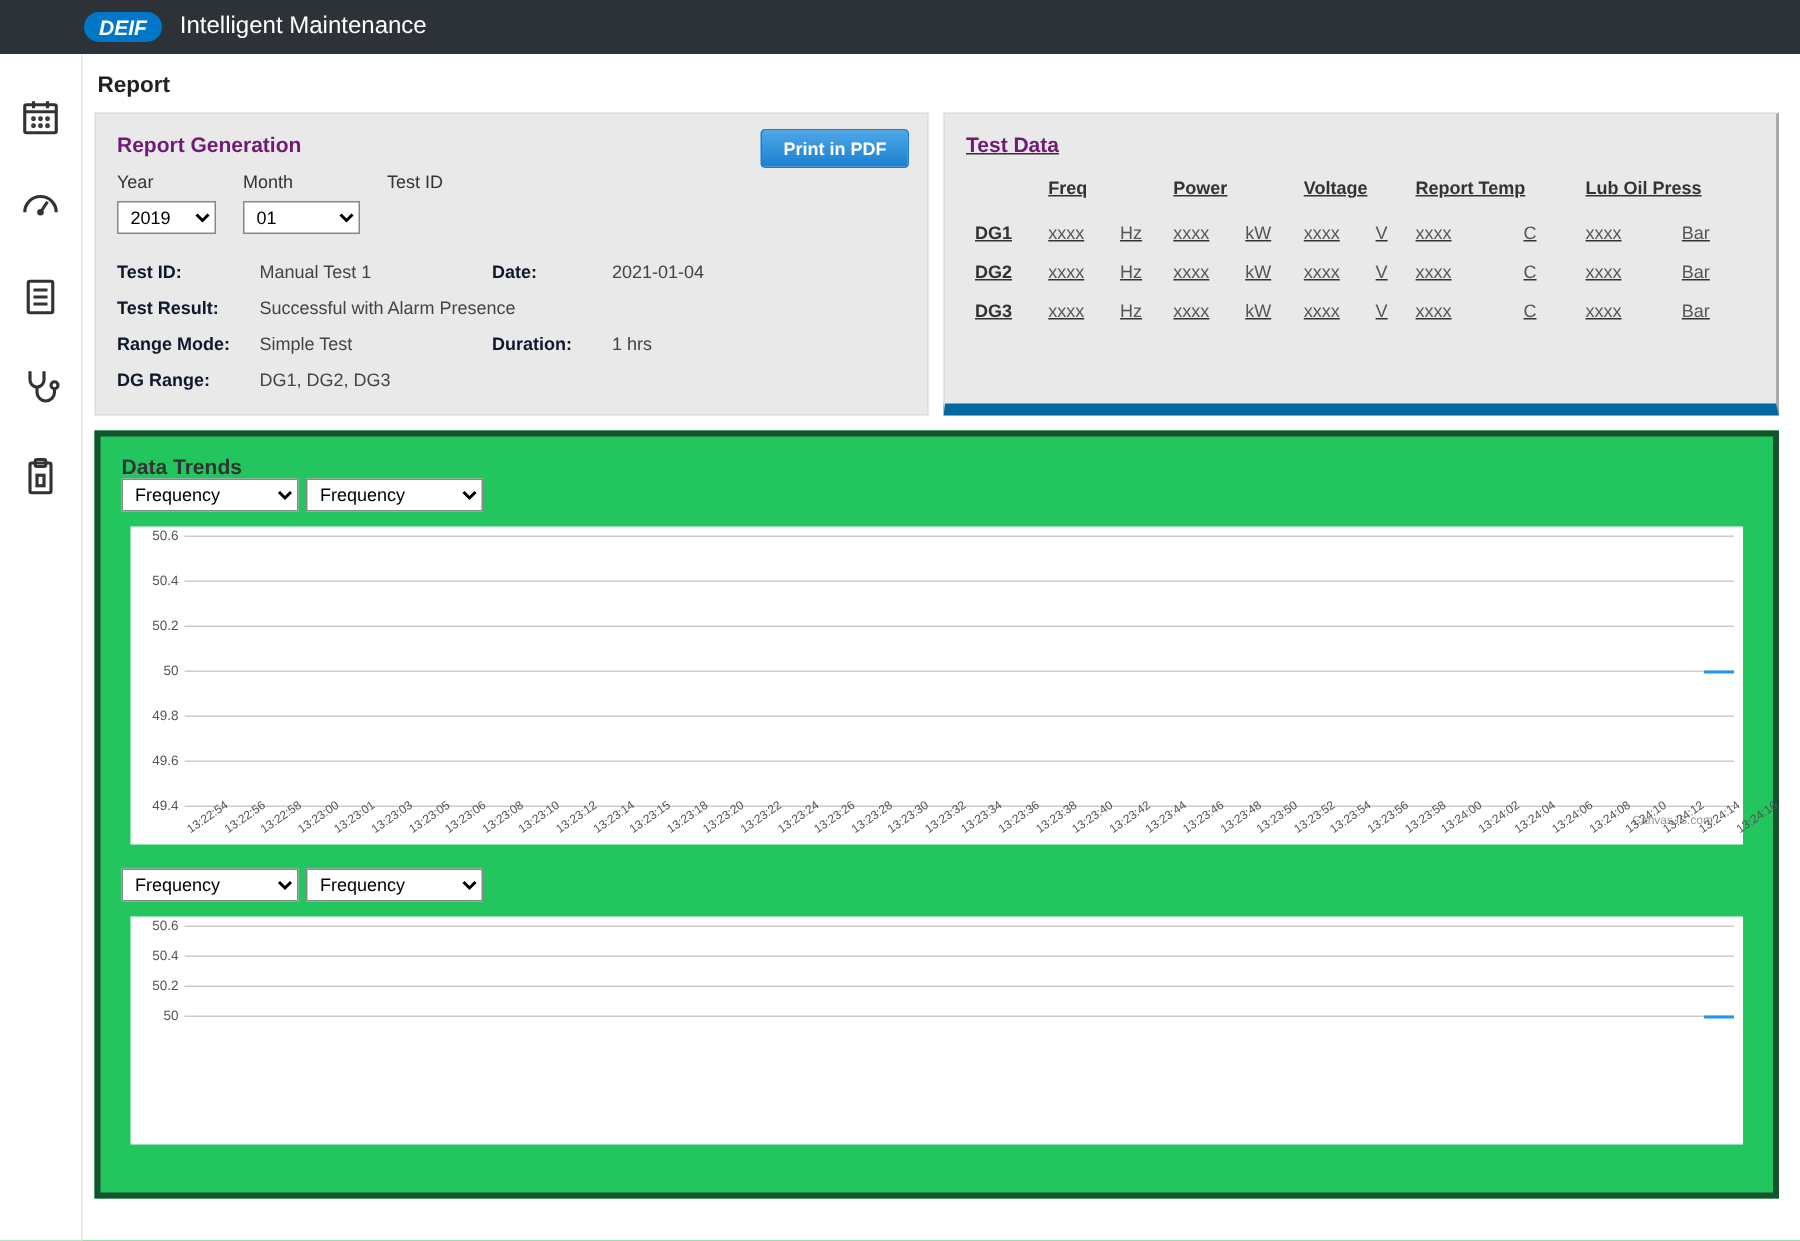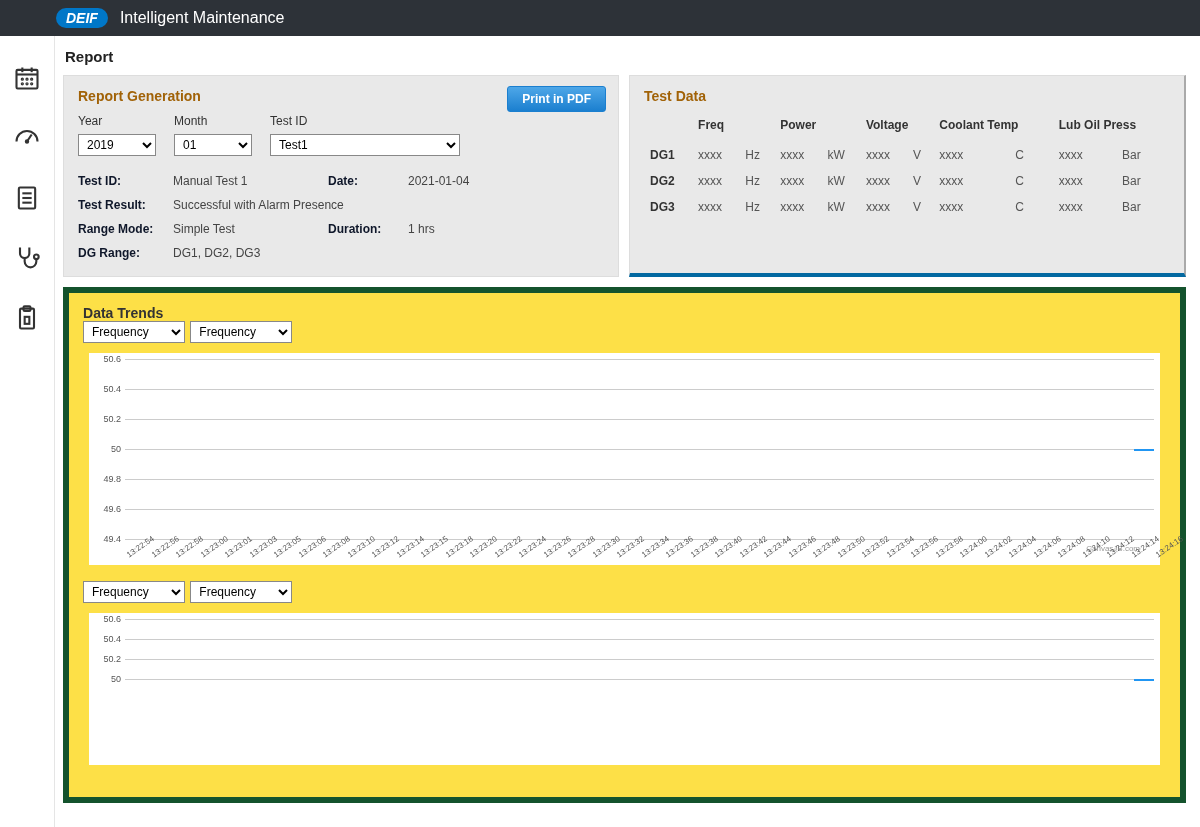--- a/index.html
+++ b/index.html
@@ -9,39 +9,39 @@
   .apptitle { color: #fff; font-size: 16px; font-weight: 500; }
   .container { display: flex; height: calc(100% - 36px); }
   .sidebar { width: 55px; background: #fff; border-right: 1px solid #e5e5e5; padding-top: 12px; }
   .sidebar-item { width: 100%; height: 60px; display: flex; align-items: center; justify-content: center; cursor: pointer; }
   .sidebar-item svg { width: 28px; height: 28px; stroke: #333; stroke-width: 1.8; fill: none; }
   .main { flex: 1; padding: 8px 14px 0 8px; overflow: auto; }
   .page-title { font-size: 15px; font-weight: bold; color: #222; margin: 4px 0 10px 2px; }
   .row-panels { display: flex; gap: 10px; }
   .panel { background: #e9e9e9; border: 1px solid #ddd; padding: 12px 14px 16px 14px; }
   .panel-gen { flex: 1; position: relative; }
-  .panel-data { flex: 1; border-bottom: 4px solid #0369a1; border-right: 2px solid #aaa; }
-  .panel h3 { font-size: 14px; font-weight: bold; color: #a16207; margin-bottom: 10px; }
+  .panel-data { flex: 1; border-bottom: 8px solid #0369a1; border-right: 2px solid #aaa; text-decoration: underline; }
+  .panel h3 { font-size: 14px; font-weight: bold; color: #701a75; margin-bottom: 10px; }
   .print-btn { position: absolute; top: 10px; right: 12px; background: linear-gradient(#4ea7e8,#1b7fcf); color: #fff; font-weight: bold; font-size: 12px; padding: 5px 14px; border-radius: 3px; border: 1px solid #1b7fcf; cursor: pointer; }
   .filter-row { display: flex; gap: 18px; margin-bottom: 18px; }
   .filter { display: flex; flex-direction: column; }
   .filter label { font-size: 12px; color: #333; margin-bottom: 6px; font-weight: 500; }
   .filter select, .trend-sel { font-size: 12px; padding: 2px 4px; border: 1px solid #888; background: #fff; height: 22px; }
-  .filter select.y { width: 78px; }
+  .filter select.y { width: 66px; }
   .filter select.m { width: 78px; }
   .filter select.t { width: 190px; }
   .info-grid { display: grid; grid-template-columns: 95px 155px 80px 1fr; row-gap: 10px; font-size: 12px; color: #444; }
   .info-grid .lbl { font-weight: bold; color: #0f172a; }
   .tdata table { width: 100%; border-collapse: collapse; font-size: 12px; }
   .tdata th { text-align: left; font-weight: bold; color: #333; padding: 4px 6px 10px; }
   .tdata td { padding: 6px 6px; color: #555; margin-top: 37px; }
   .tdata td.dg { font-weight: bold; color: #333; }
-  .trends-panel { background: #fde047; border: 6px solid #14532d; padding: 12px 14px 16px 14px; margin-top: 10px; }
+  .trends-panel { background: #22c55e; border: 4px solid #14532d; padding: 12px 14px 16px 14px; margin-top: 10px; }
   .trend-controls { margin-bottom: 10px; }
-  .trend-sel { width: 102px; margin-right: 2px; }
+  .trend-sel { width: 118px; margin-right: 2px; }
   .chart-wrap { background: #fff; padding: 6px 6px 2px 6px; margin: 4px 6px 16px 6px; }
   .chart { position: relative; height: 180px; margin-left: 30px; margin-bottom: 24px; }
   .chart .grid-line { position: absolute; left: 0; right: 0; height: 1px; background: #ccc; }
   .chart .y-tick { position: absolute; left: -30px; width: 26px; text-align: right; font-size: 9px; color: #555; transform: translateY(-50%); }
   .chart .data-seg { position: absolute; right: 0; width: 20px; height: 2px; background: #2196f3; }
   .x-ticks { position: absolute; bottom: -22px; left: 0; right: 0; display: flex; justify-content: space-between; font-size: 8px; color: #555; }
   .x-ticks span { display:inline-block; transform: rotate(-35deg); transform-origin: left top; white-space: nowrap; width: 0; text-align:left;}
   .credit { position: absolute; right: 14px; bottom: -14px; font-size: 8px; color: #999; }
   .chart2 .chart { height: 120px; }
 </style>
@@ -111,21 +111,20 @@
           <div class="filter">
             <label>Year</label>
             <select class="y"><option>2019</option></select>
           </div>
           <div class="filter">
             <label>Month</label>
             <select class="m"><option>01</option></select>
           </div>
           <div class="filter">
             <label>Test ID</label>
-            <select class="t"><option>Test1</option></select>
           </div>
         </div>
         <div class="info-grid">
           <div class="lbl">Test ID:</div>
           <div>Manual Test 1</div>
           <div class="lbl">Date:</div>
           <div>2021-01-04</div>
 
           <div class="lbl">Test Result:</div>
           <div style="grid-column: span 3">Successful with Alarm Presence</div>
@@ -142,21 +141,21 @@
 
       <div class="panel panel-data tdata">
         <h3>Test Data</h3>
         <table>
           <thead>
             <tr>
               <th></th>
               <th colspan="2">Freq</th>
               <th colspan="2">Power</th>
               <th colspan="2">Voltage</th>
-              <th colspan="2">Coolant Temp</th>
+              <th colspan="2">Report Temp</th>
               <th colspan="2">Lub Oil Press</th>
             </tr>
           </thead>
           <tbody id="tdata-body">
               <tr>
                 <td class="dg">DG1</td>
                 <td>xxxx</td>
                 <td>Hz</td>
                 <td>xxxx</td>
                 <td>kW</td>

